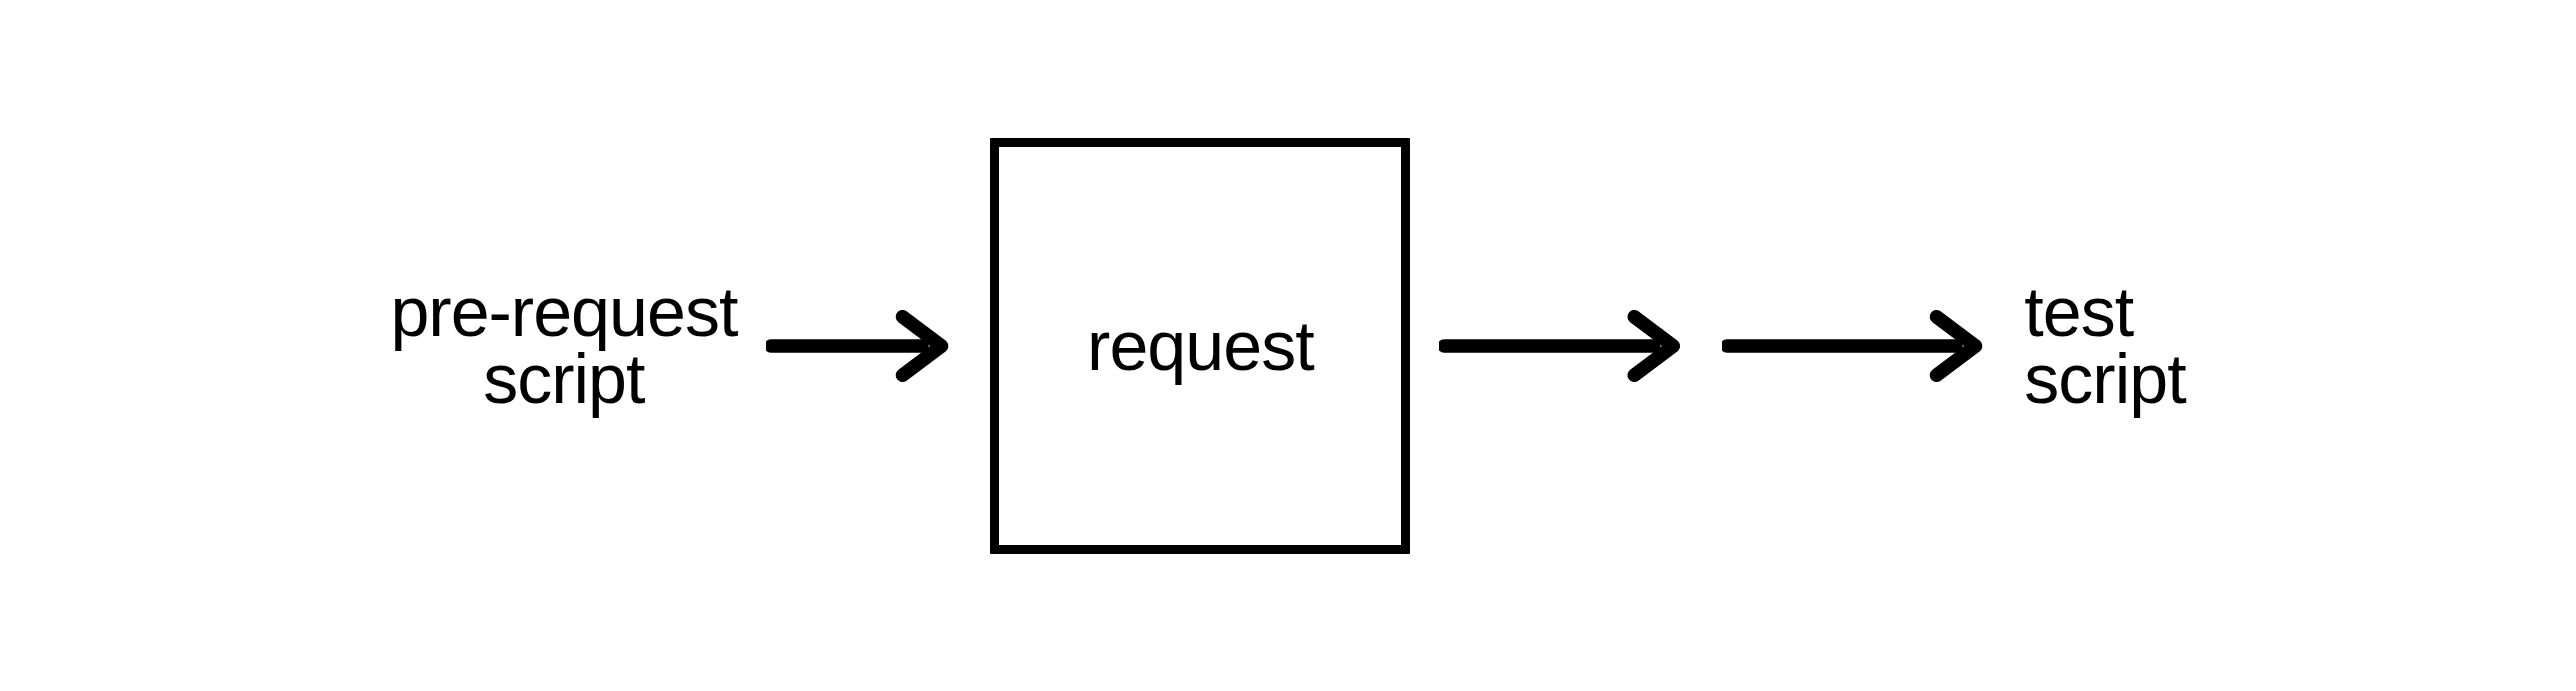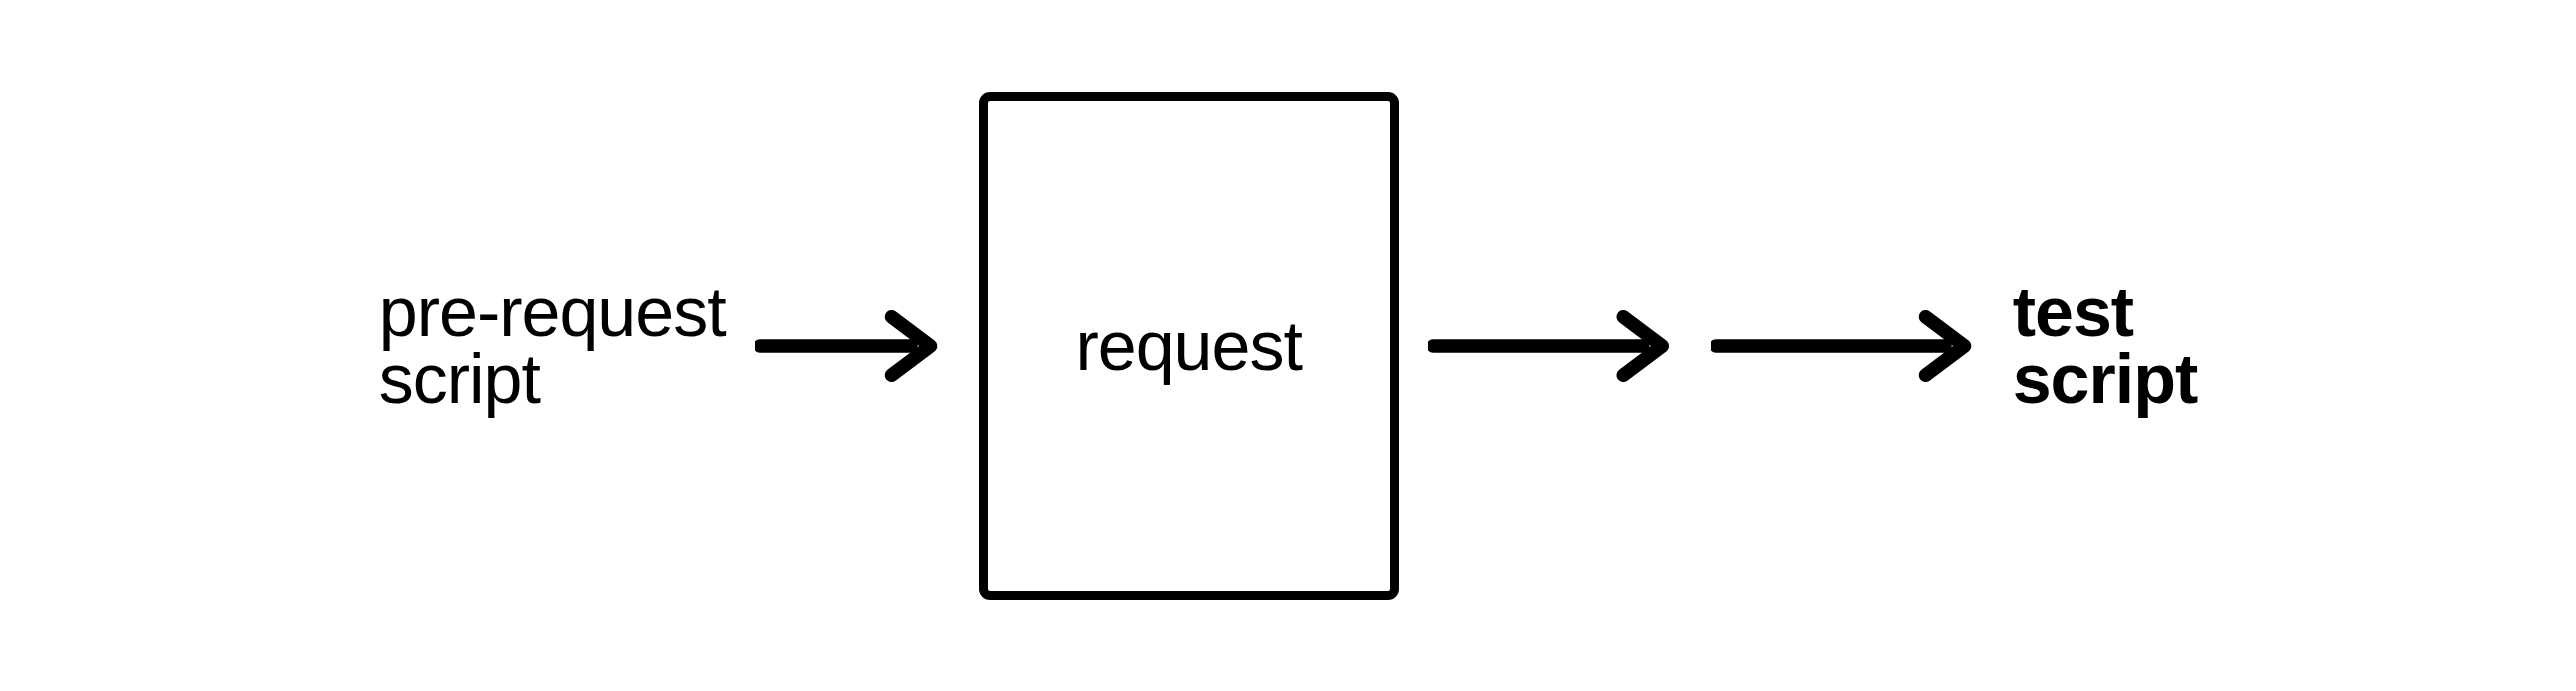--- a/index.html
+++ b/index.html
@@ -15,48 +15,48 @@
       display: flex;
       align-items: center;
       justify-content: center;
     }
     .diagram {
       display: flex;
       align-items: center;
       gap: 29px;
     }
     .label-left {
-      text-align: left;
+      text-align: center;
       font-size: 70px;
       line-height: 0.95;
       color: #000;
       font-weight: 300;
       letter-spacing: -1px;
     }
     .label-right {
       text-align: left;
       font-size: 70px;
       line-height: 0.95;
       color: #000;
-      font-weight: 700;
+      font-weight: 400;
       letter-spacing: -1px;
     }
     .box {
       border: 9.8px solid #000;
-      border-radius: 11px;
+      border-radius: 1px;
       display: flex;
       align-items: center;
       justify-content: center;
       font-size: 70px;
       font-weight: 300;
       letter-spacing: -1px;
       color: #000;
       background: #fff;
       min-width: 420px;
-      height: 508px;
+      height: 416px;
       padding: 0 58px;
     }
     .arrow {
       display: flex;
       align-items: center;
     }
     .arrow svg {
       display: block;
     }
   </style>

